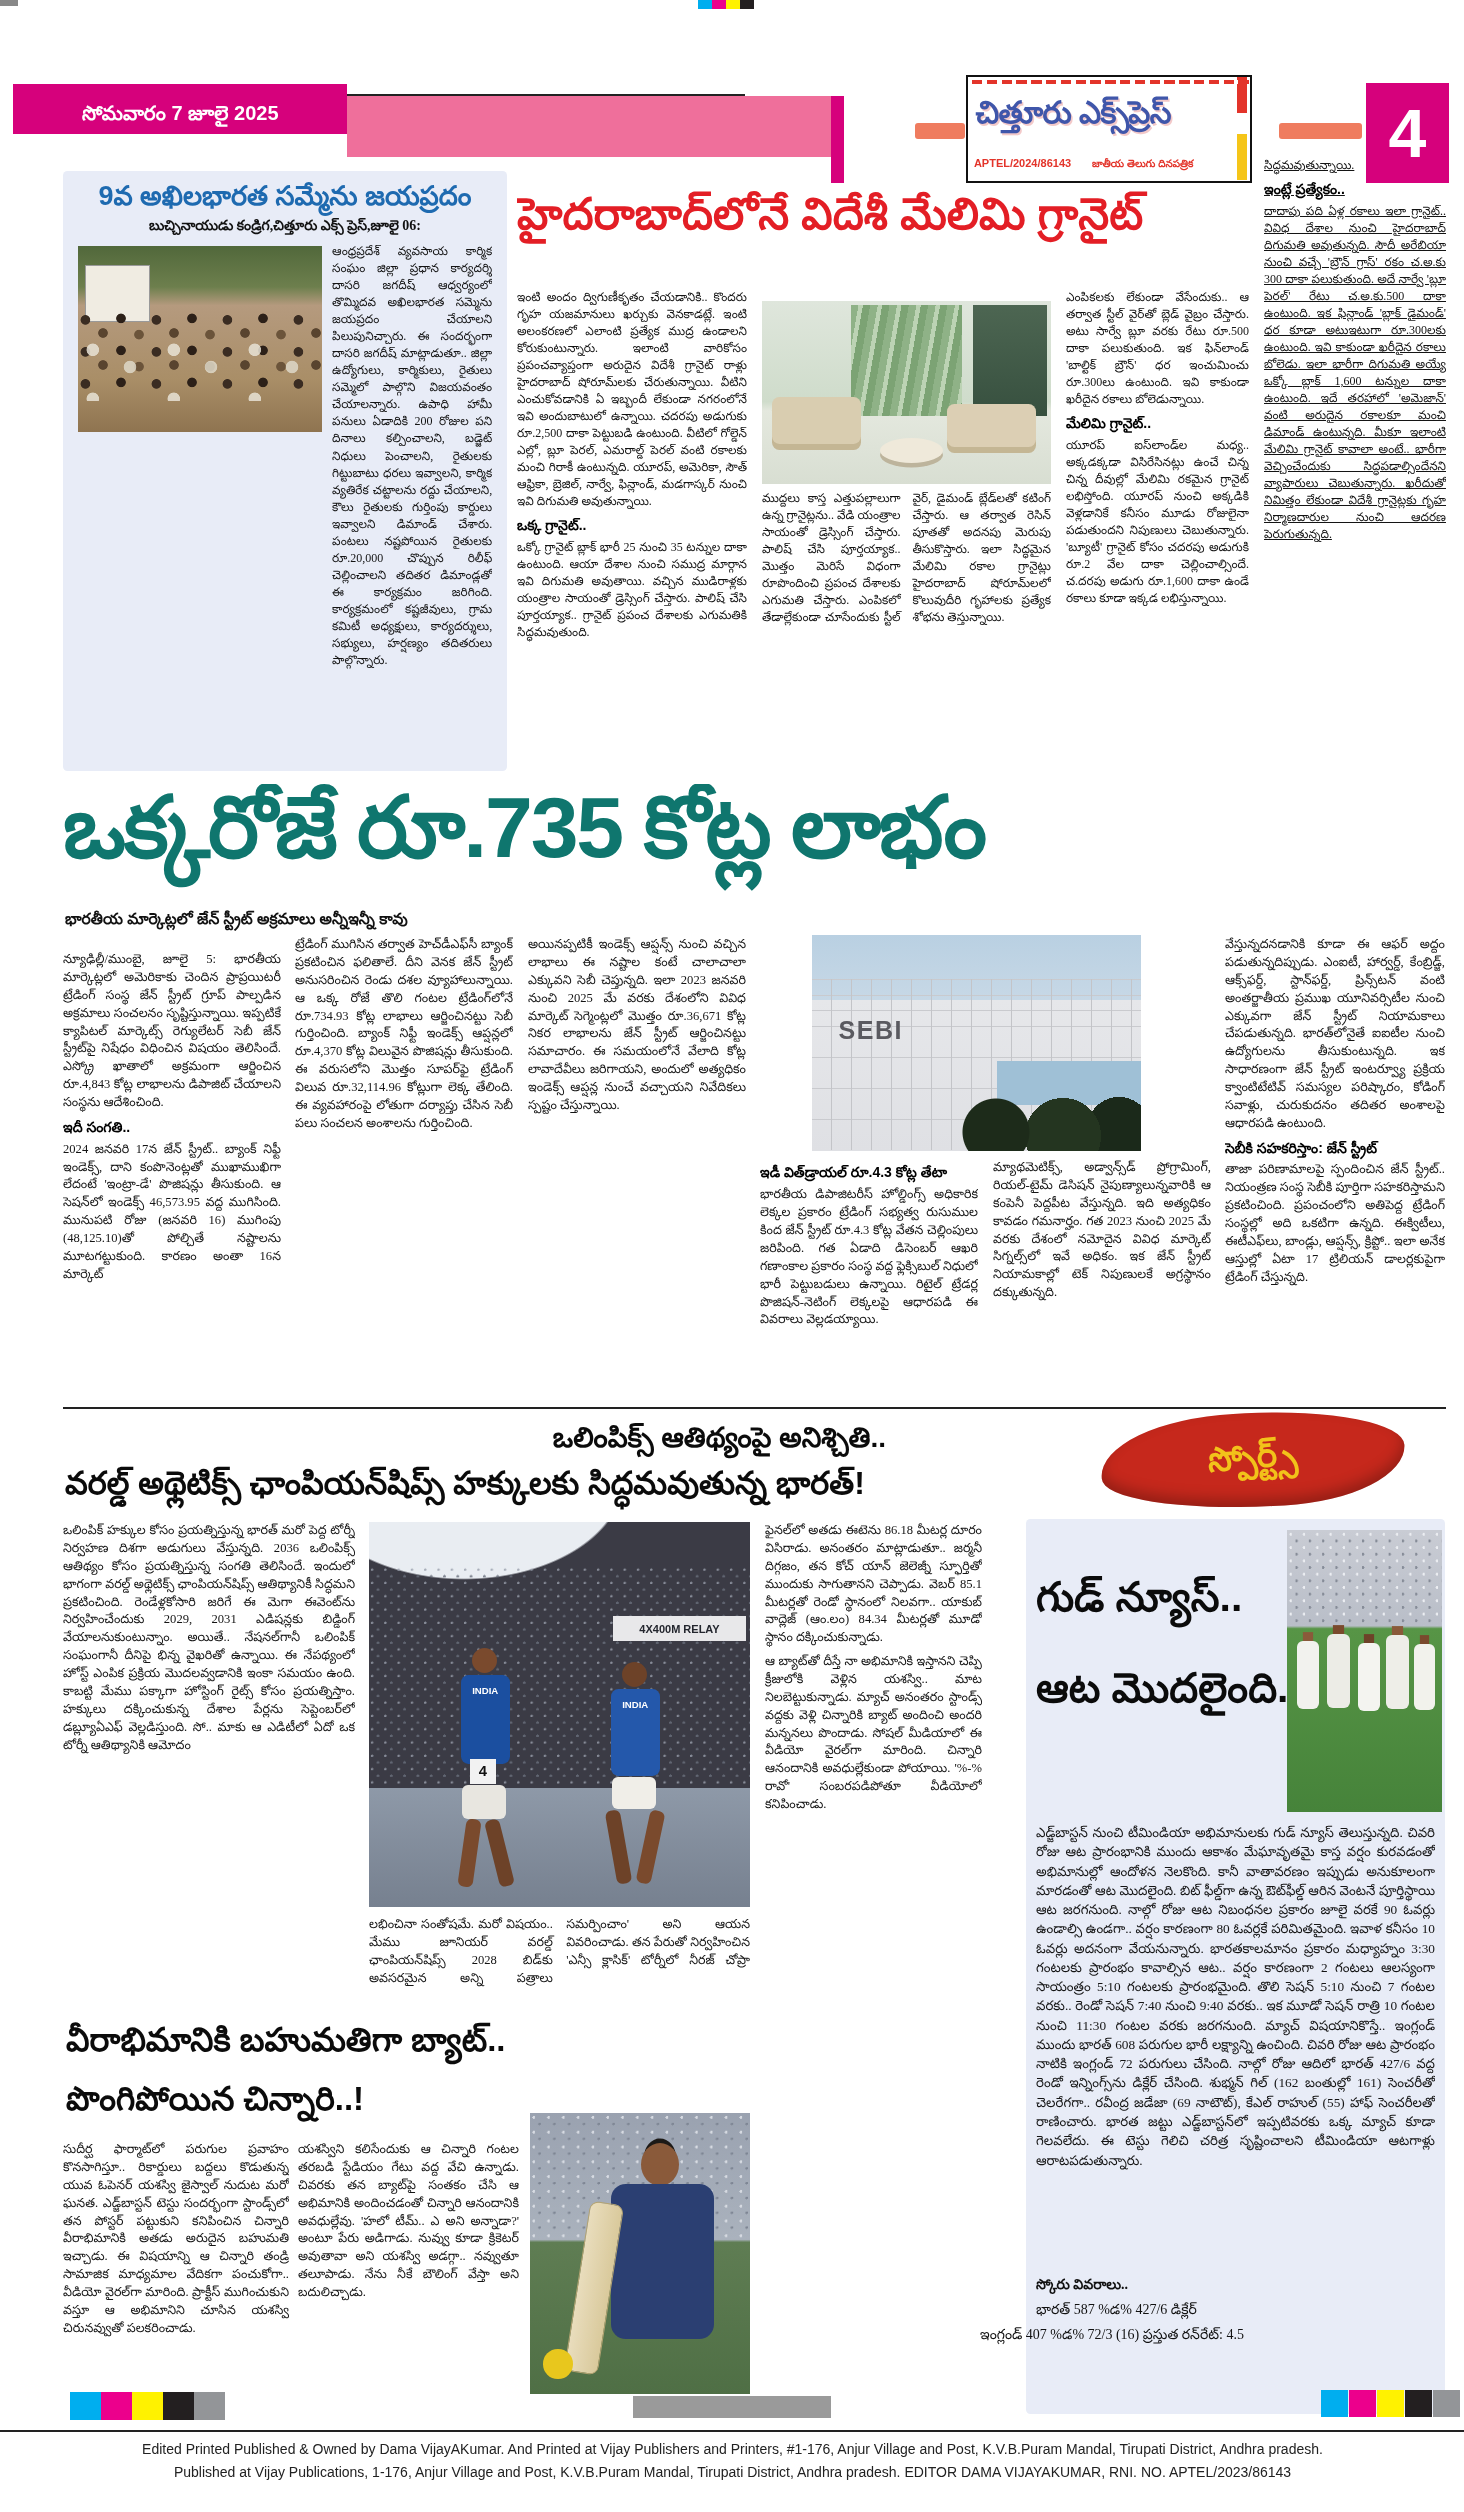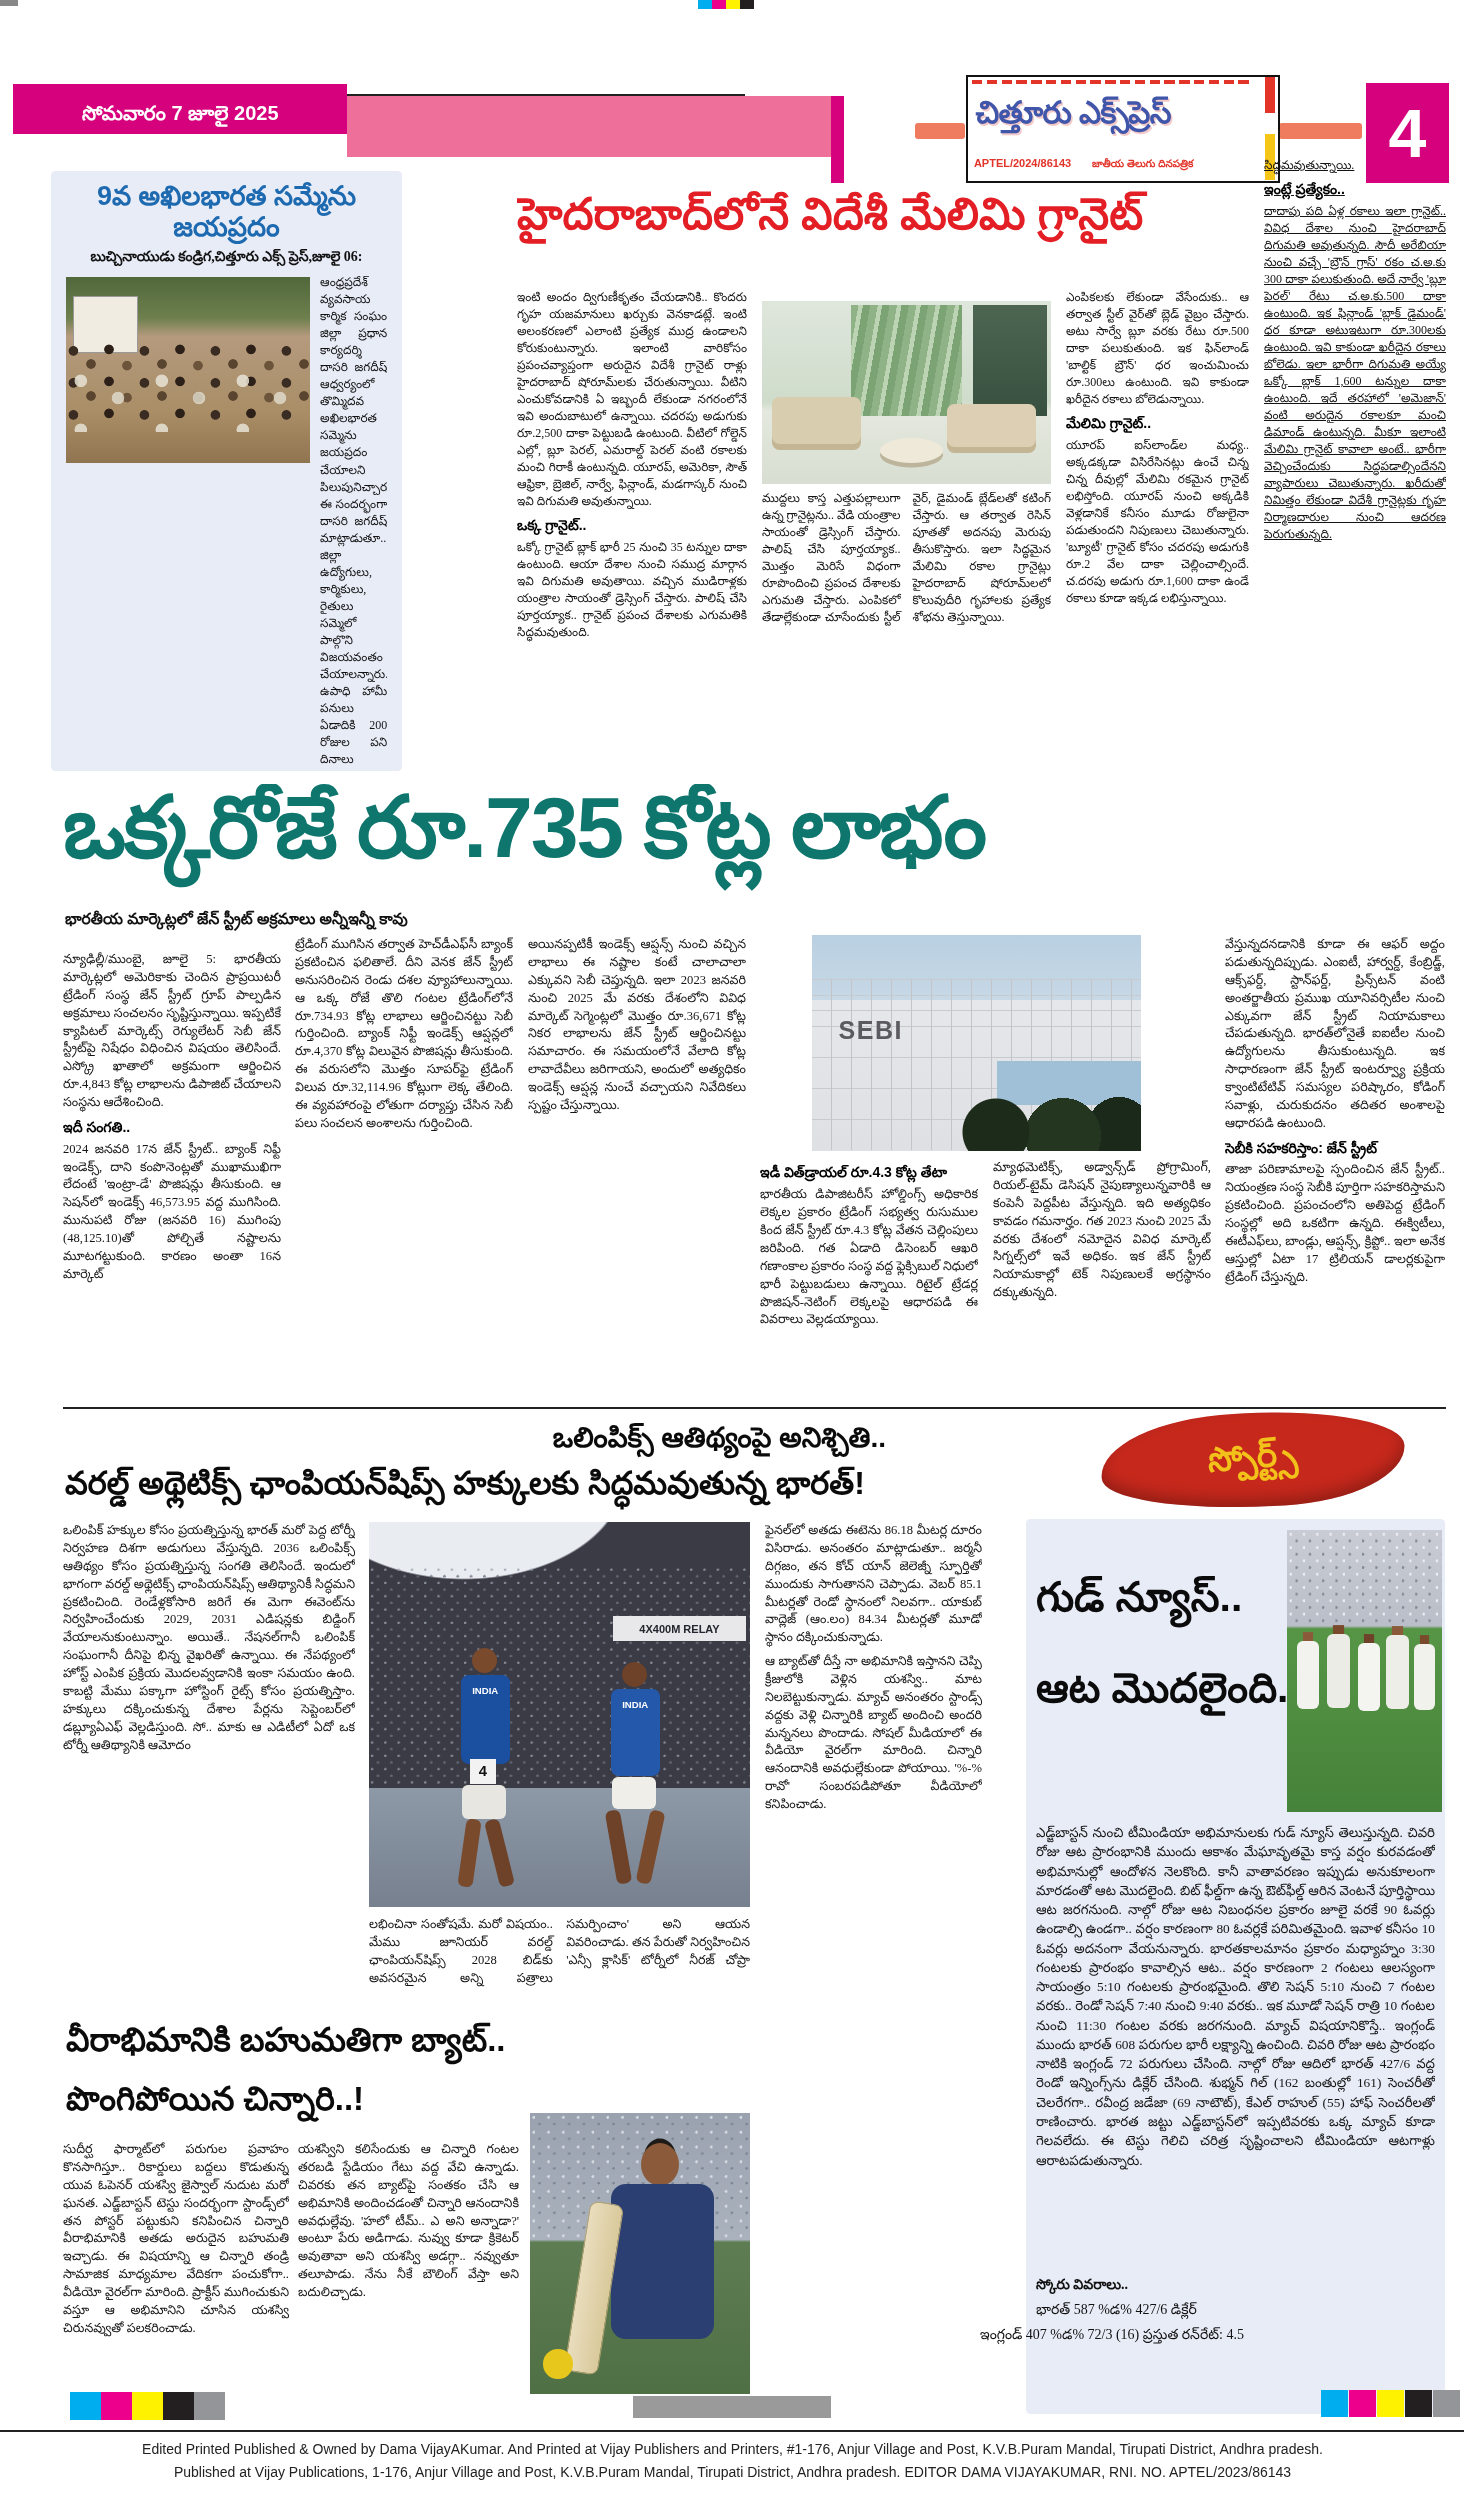--- a/index.html
+++ b/index.html
@@ -49,32 +49,32 @@
 
   <div class="abs hairline" style="left:13.3px;top:94px;width:732px;height:1.5px;"></div>
   <div class="abs dateband" style="left:13.3px;top:84px;width:334px;height:50px;">
     <span>సోమవారం 7 జూలై 2025</span>
   </div>
   <div class="abs" style="left:347px;top:96px;width:486px;height:61px;background:#ef6f9b;"></div>
   <div class="abs" style="left:831px;top:96px;width:13.3px;height:87px;background:#d6017c;"></div>
   <div class="abs" style="left:915px;top:123px;width:50px;height:16px;background:#ef7c5f;border-radius:3px;"></div>
   <div class="abs" style="left:1279px;top:123px;width:83px;height:16px;background:#ef7c5f;border-radius:3px;"></div>
 
-  <div class="abs" style="left:966px;top:75px;width:314px;height:108px;background:#fff;border:2.2px solid #111;box-sizing:border-box;overflow:hidden;padding-left:20px;">
+  <div class="abs" style="left:966px;top:75px;width:286px;height:108px;background:#fff;border:2.2px solid #111;box-sizing:border-box;overflow:hidden;padding-left:20px;">
     <div class="abs" style="right:3px;top:0;width:10.3px;height:103px;background:linear-gradient(180deg,#e3342a 0%,#e3342a 35%,#fff 35%,#fff 55%,#f5c518 55%,#f5c518 100%);"></div>
     <div class="abs" style="left:4.4px;top:3px;width:281px;height:4.4px;background:repeating-linear-gradient(90deg,#e3342a 0 10.3px,#fff 10.3px 14.8px);"></div>
     <div class="abs logotitle" style="left:7.4px;top:17.7px;width:281px;height:50px;">చిత్తూరు ఎక్స్‌ప్రెస్</div>
     <div class="abs" style="left:5.9px;top:80px;width:111px;font-family:'Liberation Sans',sans-serif;font-weight:bold;font-size:11px;color:#e3342a;">APTEL/2024/86143</div>
     <div class="abs" style="left:124px;top:81px;width:162px;font-family:'Liberation Sans',sans-serif;font-weight:bold;font-size:10.3px;color:#e3342a;">జాతీయ తెలుగు దినపత్రిక</div>
   </div>
   <div class="abs pageno" style="left:1366px;top:83px;width:83px;height:100px;">
     <span>4</span>
   </div>
 
-  <div class="abs lavbox" style="left:51px;top:171px;width:351px;height:600px;padding:10.3px 14.8px;box-sizing:border-box;overflow:hidden;">
+  <div class="abs lavbox" style="left:63px;top:171px;width:444px;height:600px;padding:10.3px 14.8px;box-sizing:border-box;overflow:hidden;">
     <div class="hl-blue">9వ అఖిలభారత సమ్మేను జయప్రదం</div>
     <div style="text-align:center;font-weight:bold;font-size:14px;margin:5.9px 0;">బుచ్చినాయుడు కండ్రిగ,చిత్తూరు ఎక్స్ ప్రెస్,జూలై 06:</div>
     <div class="photo" style="position:relative;float:left;width:244px;height:186px;margin:3px 10.3px 4.4px 0;background:
            linear-gradient(180deg,#51683b 0%,#6d7f4d 22%,#b59a7e 32%,#a98e67 72%,#8f7450 100%);">
       <div class="abs" style="left:7.4px;top:19px;width:63px;height:55px;background:#f0ece2;border:0.7px solid #999;"></div>
       <div class="abs" style="left:0;top:65px;width:244px;height:81px;
            background-image:radial-gradient(circle 5.2px at 7.4px 8.9px,#3a2c22 4.4px,transparent 5.2px),radial-gradient(circle 5.2px at 25px 22px,#59442f 4.4px,transparent 5.2px),radial-gradient(circle 5.2px at 43px 7.4px,#2c2018 4.4px,transparent 5.2px),radial-gradient(circle 5.2px at 61px 23.6px,#6b543a 4.4px,transparent 5.2px);
            background-size:71px 32px;"></div>
       <div class="abs" style="left:0;top:89px;width:244px;height:66px;
            background-image:radial-gradient(circle 6.6px at 14.8px 14.8px,#e8e3d6 5.9px,transparent 6.6px),radial-gradient(circle 6.6px at 52px 32px,#ded8c8 5.9px,transparent 6.6px);

